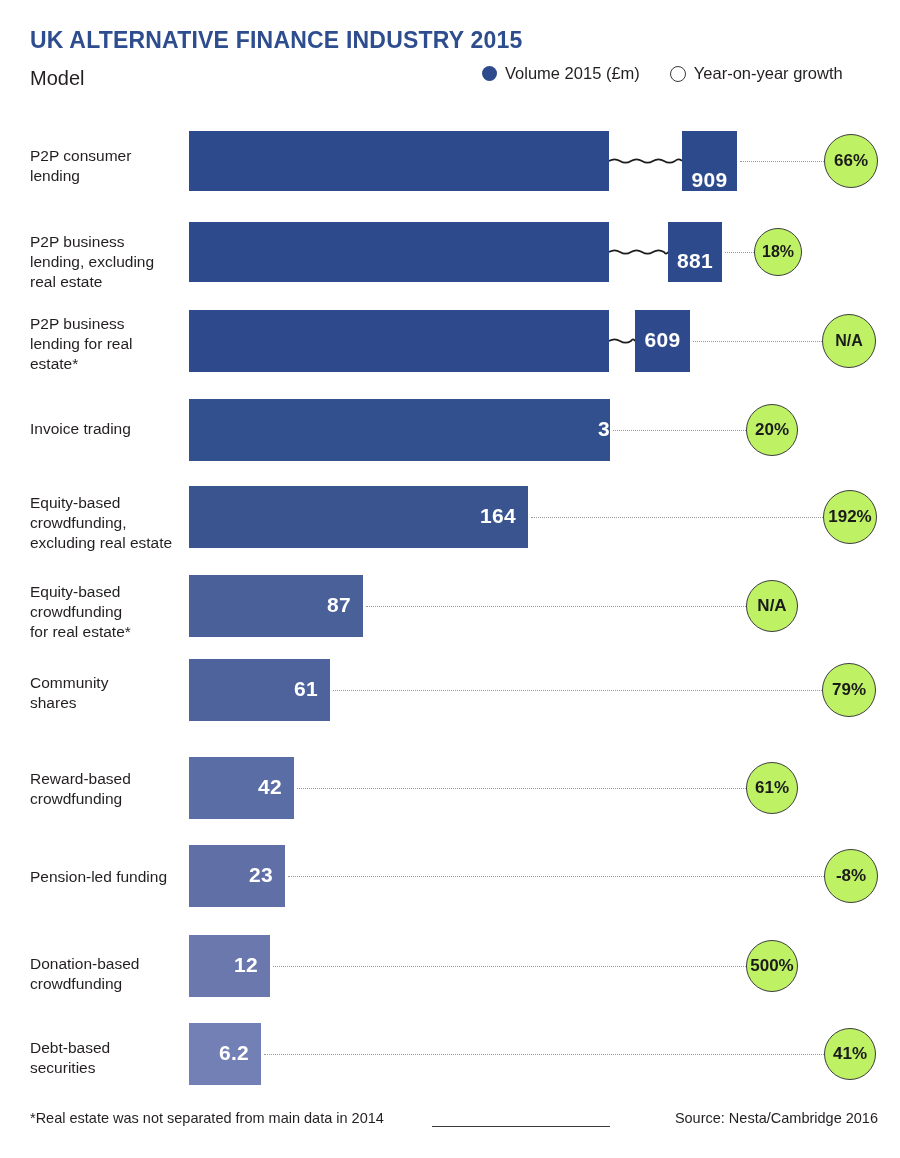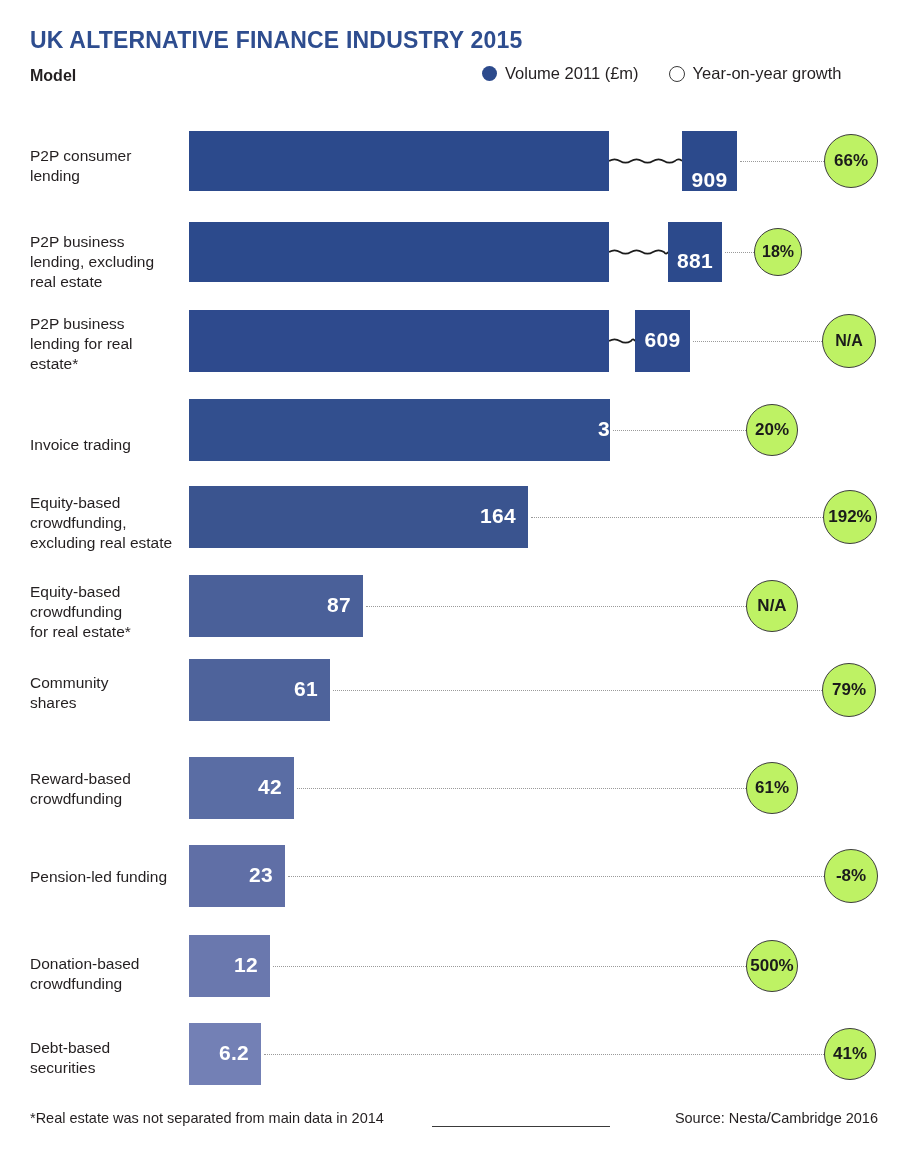--- a/index.html
+++ b/index.html
@@ -24,22 +24,22 @@
     font-size: 23px;
     font-weight: bold;
     letter-spacing: 0.2px;
     color: #2e4d8f;
     white-space: nowrap;
   }
   #model-header {
     position: absolute;
     left: 30px;
     top: 67px;
-    font-size: 16px;
-    font-weight: bold;
+    font-size: 20px;
+    font-weight: normal;
     color: #231f20;
     text-align: right;
   }
   #legend {
     position: absolute;
     left: 482px;
     top: 64px;
     display: flex;
     align-items: center;
     gap: 30px;
@@ -152,21 +152,21 @@
 </style>
 </head>
 <body>
 
 <div id="chart-title">UK ALTERNATIVE FINANCE INDUSTRY 2015</div>
 <div id="model-header">Model</div>
 
 <div id="legend">
   <div class="legend-entry">
     <span class="legend-dot-filled"></span>
-    <span>Volume 2011 (£m)</span>
+    <span>Volume 2015 (£m)</span>
   </div>
   <div class="legend-entry">
     <span class="legend-dot-open"></span>
     <span>Year-on-year growth</span>
   </div>
 </div>
 
 <div id="rows">
     <div class="row" style="top: 0px; height: 0px;">
       <div class="row-label" style="top: 142px;">
@@ -212,21 +212,21 @@
           <path d="M 0 8 Q 5.5 4.6 11 8 Q 16.5 11.4 22 8 Q 24 4.6 26 8" fill="none" stroke="#1b1b1b" stroke-width="1.7"></path>
         </svg></div>
       <div class="bar" style="left: 635px; top: 306px; width: 55px; height: 62px; background: rgb(46, 74, 141);"></div>
       <div class="bar-value" style="left: 639px; top: 324px; width: 47px; text-align: center;">609</div>
       <div class="leader" style="left: 693px; top: 337px; width: 129px;"></div>
       <div class="pct-circle" style="left: 822px; top: 310px; width: 54px; height: 54px; font-size: 16px;">
         <span>N/A</span>
       </div>
     </div>
     <div class="row" style="top: 0px; height: 0px;">
-      <div class="row-label" style="top: 415px; margin-top: 16px;">
+      <div class="row-label" style="top: 415px;">
         <div>Invoice trading</div>
       </div>
       <div class="bar" style="left: 189px; top: 395px; width: 421px; height: 62px; background: rgb(50, 79, 142);"></div>
       <div class="bar-value" style="left: 189px; width: 409px; text-align: right; top: 413px; margin-left: 36px;">325</div>
       <div class="leader" style="left: 613px; top: 426px; width: 133px;"></div>
       <div class="pct-circle" style="left: 746px; top: 400px; width: 52px; height: 52px; font-size: 17px;">
         <span>20%</span>
       </div>
     </div>
     <div class="row" style="top: 0px; height: 0px;">

